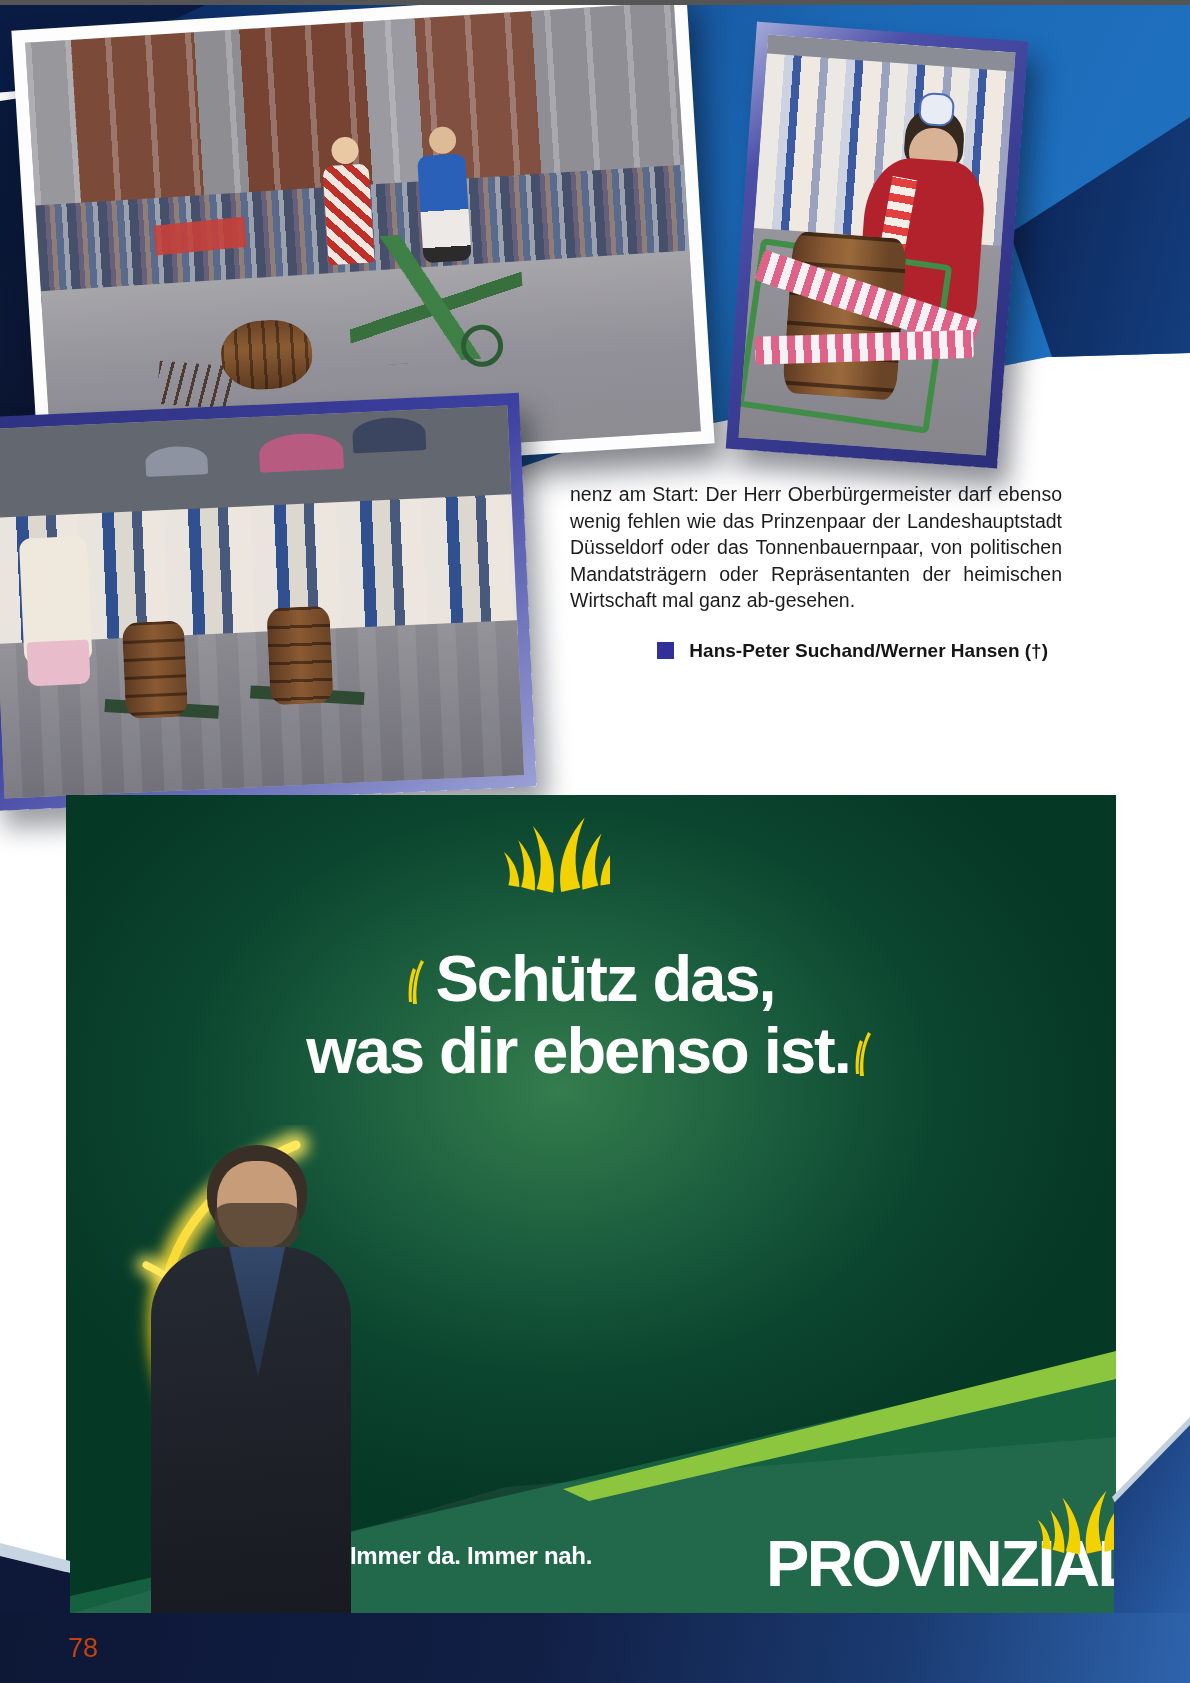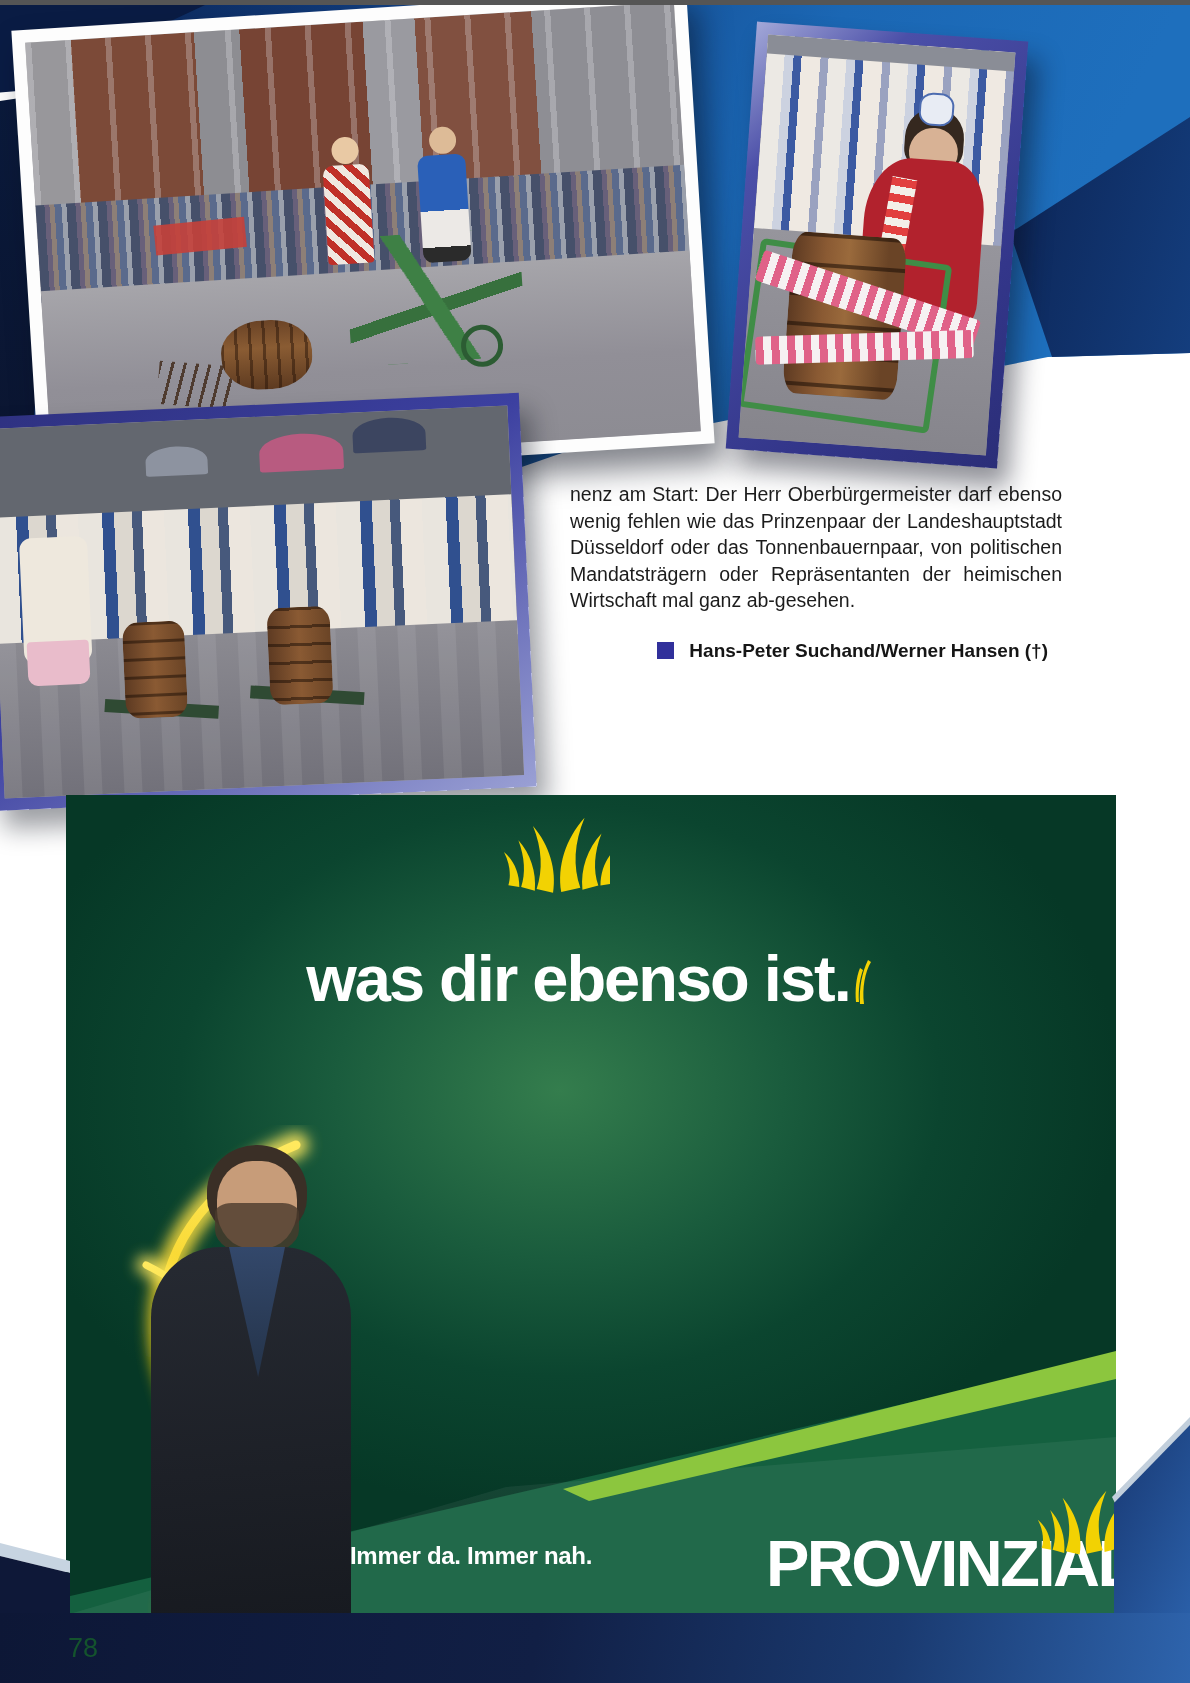--- a/index.html
+++ b/index.html
@@ -154,21 +154,21 @@
     clip-path:polygon(12px 92px,90px 12px,90px 24px,16px 100px); }
   .bg-br { position:absolute; left:1100px; top:1400px; width:90px; height:212px;
     background:linear-gradient(115deg,#16336b,#2a5fa8);
     clip-path:polygon(14px 98px,90px 20px,90px 212px,14px 212px); }
   .bg-bl-gray { position:absolute; left:0; top:1530px; width:70px; height:50px; background:#c7d4e1;
     clip-path:polygon(0 8px,70px 26px,70px 38px,0 21px); }
   .bg-bl-navy { position:absolute; left:0; top:1530px; width:70px; height:153px; background:#0e1838;
     clip-path:polygon(0 21px,70px 38px,70px 153px,0 153px); }
   .bg-bottom { position:absolute; left:0; top:1608px; width:1190px; height:75px;
     background:linear-gradient(100deg,#0d1736 0%,#111f45 45%,#1a3a70 75%,#2e64ad 100%); }
-  .page-number { position:absolute; left:68px; top:1628px; color:#14532d; font-size:27px; }
+  .page-number { position:absolute; left:68px; top:1628px; color:#c2410c; font-size:27px; }
 </style>
 </head>
 <body>
 
 <div class="page">
 
   <div class="bg-top"></div>
   <div class="bg-corner"></div>
   <div class="bg-sliver"></div>
   <div class="bg-left-wedge"></div>
@@ -247,20 +247,28 @@
         </g>
         <g transform="translate(48,8) scale(-0.86,0.9)">
           <path d="M2 72 C-2 48 6 22 24 2 C14 26 13 48 20 68 Z"></path>
           <path d="M22 70 C20 50 27 31 40 17 C33 35 32 52 37 66 Z"></path>
           <path d="M39 66 C39 51 45 38 56 29 C49 42 48 55 51 64 Z"></path>
         </g>
       </g>
     </svg>
 
     <div class="ad-headline">
+      <div class="hl-line">
+        <svg class="accent l" viewBox="0 0 22 50">
+          <g fill="#f2d203">
+            <path d="M14 2 C8 14 5 30 6 46 L10 46 C8 30 11 14 17 4 Z"></path>
+            <path d="M6 10 C2 20 1 32 2 44 L5 44 C4 32 6 20 9 12 Z"></path>
+          </g>
+        </svg><span>Schütz das,</span>
+      </div>
       <div class="hl-line">
         <span>was dir ebenso ist.</span><svg class="accent r" viewBox="0 0 22 50">
           <g fill="#f2d203">
             <path d="M14 2 C8 14 5 30 6 46 L10 46 C8 30 11 14 17 4 Z"></path>
             <path d="M6 10 C2 20 1 32 2 44 L5 44 C4 32 6 20 9 12 Z"></path>
           </g>
         </svg>
       </div>
     </div>
 

